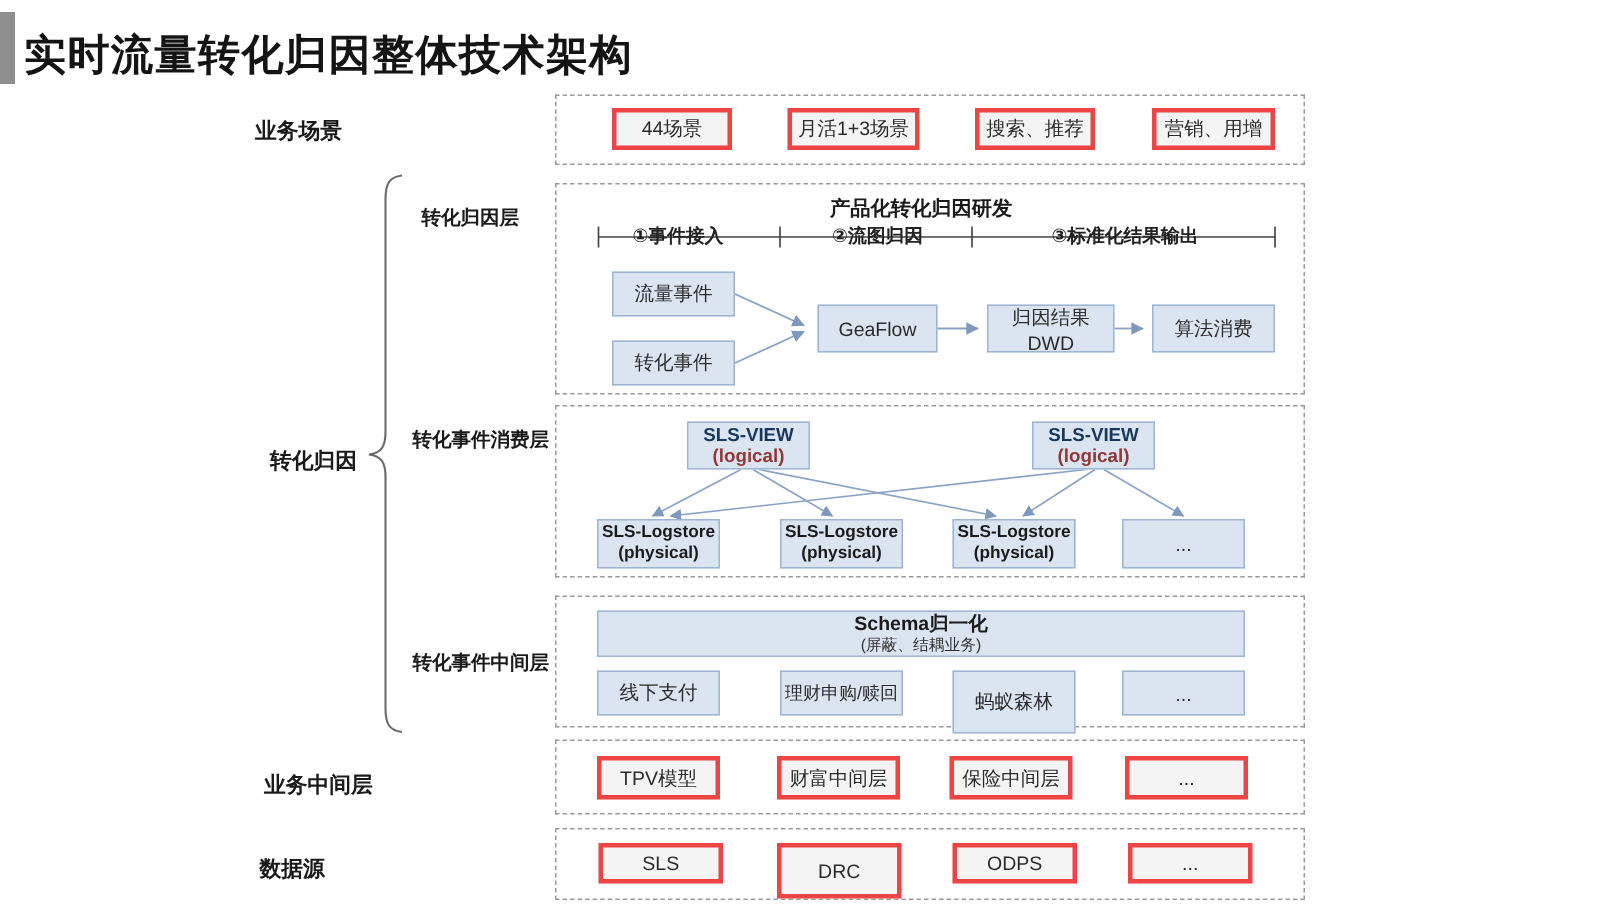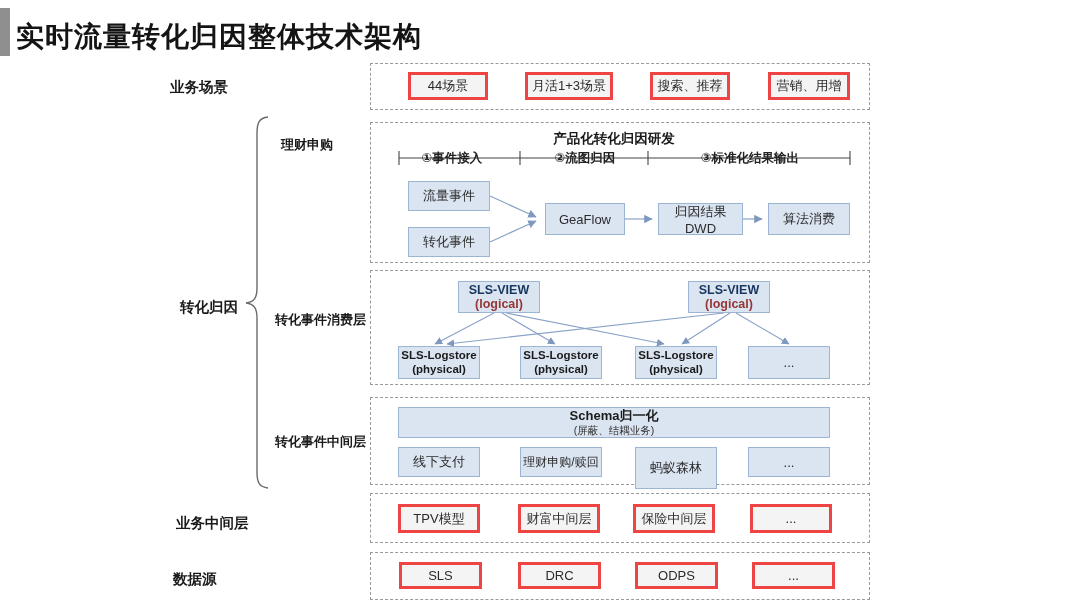--- a/index.html
+++ b/index.html
@@ -58,22 +58,22 @@
 
 <div class="stage">
 
   <div class="accent-bar"></div>
   <div class="page-title">实时流量转化归因整体技术架构</div>
 
 
 
   <div class="side-label lbl-14" style="left:170px;top:78px;">业务场景</div>
   <div class="side-label lbl-14" style="left:180px;top:298px;">转化归因</div>
-  <div class="side-label lbl-13" style="left:281px;top:136px;">理财申购</div>
-  <div class="side-label lbl-13" style="left:275px;top:311px;">转化事件消费层</div>
+  <div class="side-label lbl-13" style="left:281px;top:136px;">转化归因层</div>
+  <div class="side-label lbl-13" style="left:275px;top:284px;">转化事件消费层</div>
   <div class="side-label lbl-13" style="left:275px;top:433px;">转化事件中间层</div>
   <div class="side-label lbl-14" style="left:176px;top:514px;">业务中间层</div>
   <div class="side-label lbl-14" style="left:173px;top:570px;">数据源</div>
 
   <svg class="overlay" width="1080" height="608">
     <path d="M268,117 C259,118 257,123 257,133 L257,288 C257,298 254,302 246,303 C254,304 257,308 257,318 L257,472 C257,482 259,487 268,488" fill="none" stroke="#6b6b6b" stroke-width="1.4"></path>
   </svg>
 
   <div class="band band-scene"></div>
   <div class="band band-attr"></div>
@@ -156,17 +156,17 @@
   <div class="bbox" style="left:520px;top:447px;width:82px;height:30px;font-size:12px;">理财申购/赎回</div>
   <div class="bbox" style="left:635px;top:447px;width:82px;height:42px;">蚂蚁森林</div>
   <div class="bbox" style="left:748px;top:447px;width:82px;height:30px;">...</div>
 
   <div class="gbox" style="left:398px;top:504px;width:82px;height:29px;">TPV模型</div>
   <div class="gbox" style="left:518px;top:504px;width:82px;height:29px;">财富中间层</div>
   <div class="gbox" style="left:633px;top:504px;width:82px;height:29px;">保险中间层</div>
   <div class="gbox" style="left:750px;top:504px;width:82px;height:29px;">...</div>
 
   <div class="gbox" style="left:399px;top:562px;width:83px;height:27px;">SLS</div>
-  <div class="gbox" style="left:518px;top:562px;width:83px;height:27px;">DRC</div>
+  <div class="gbox" style="left:518px;top:562px;width:83px;height:37px;">DRC</div>
   <div class="gbox" style="left:635px;top:562px;width:83px;height:27px;">ODPS</div>
   <div class="gbox" style="left:752px;top:562px;width:83px;height:27px;">...</div>
 
 </div>
 
 </body></html>

